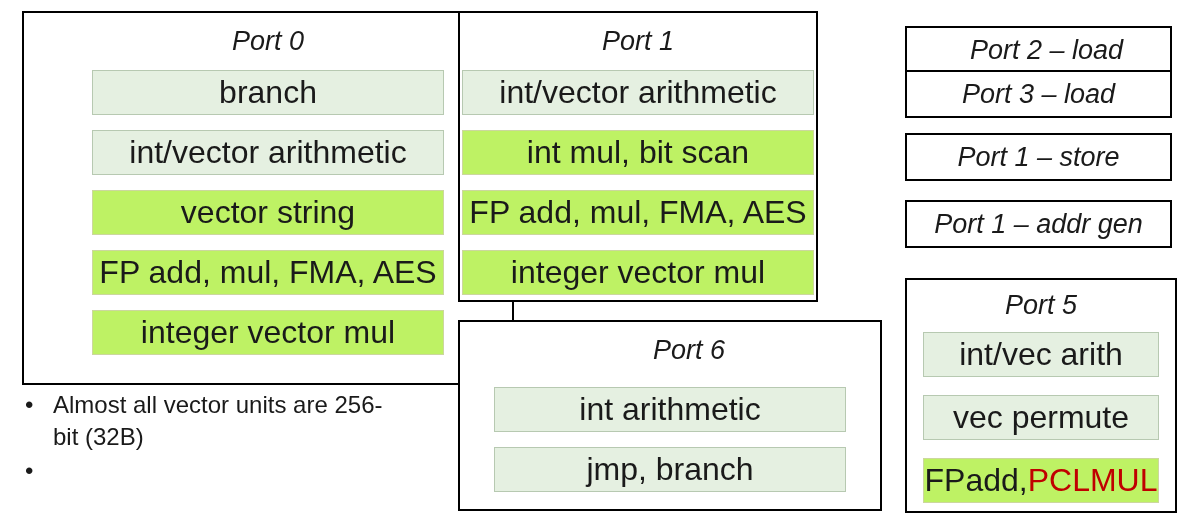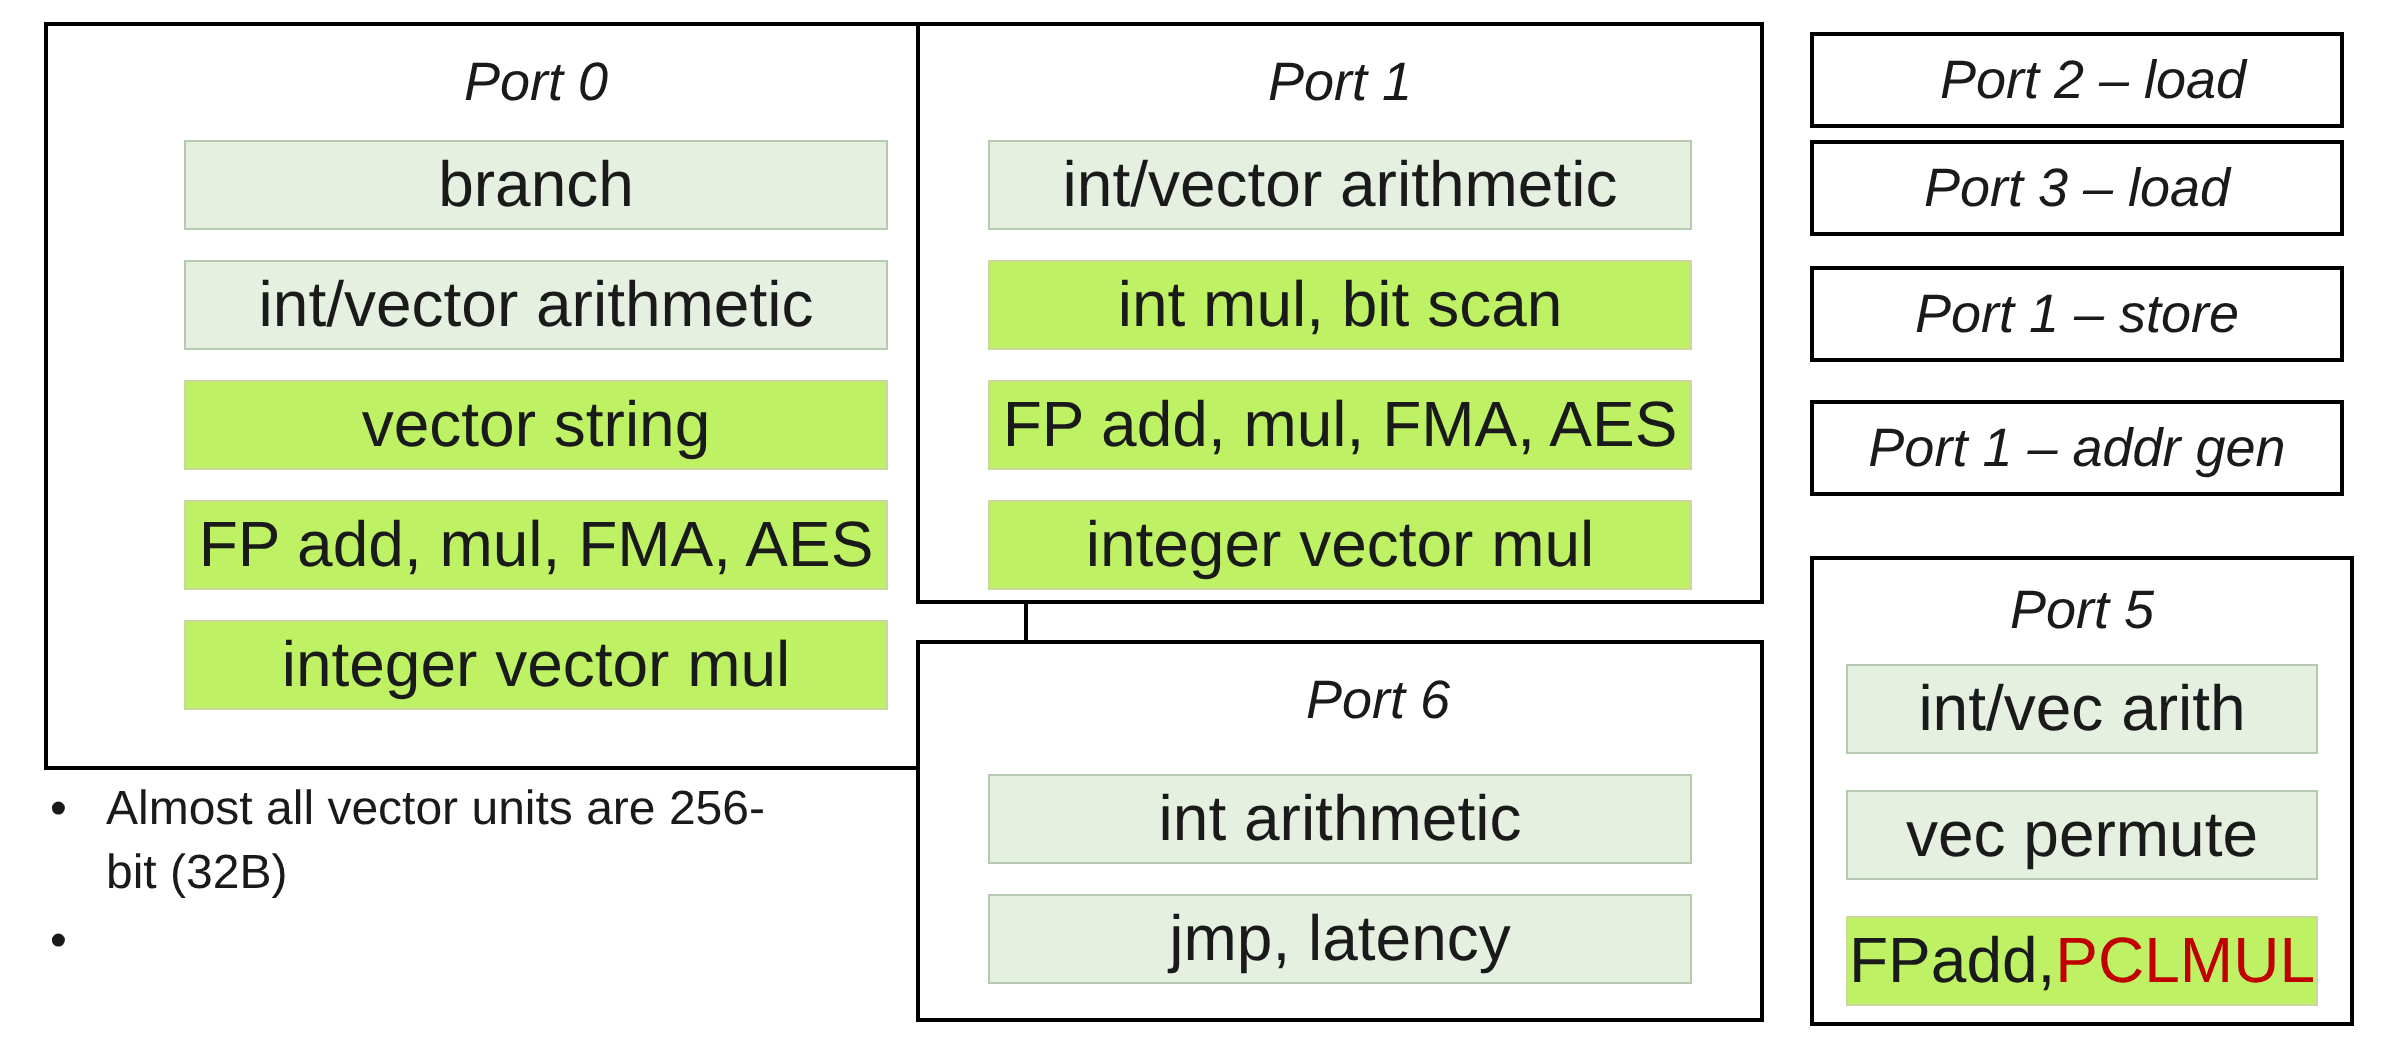--- a/index.html
+++ b/index.html
@@ -43,35 +43,35 @@
 
   <div class="port-box" style="left:22px; top:11px; width:492px; height:374px;">
     <div class="port-title">Port 0</div>
     <div class="row green wide">branch</div>
     <div class="row green wide">int/vector arithmetic</div>
     <div class="row yellow wide">vector string</div>
     <div class="row yellow wide">FP add, mul, FMA, AES</div>
     <div class="row yellow wide">integer vector mul</div>
   </div>
 
-  <div class="port-box" style="left:458px; top:11px; width:424px; height:291px;">
+  <div class="port-box" style="left:458px; top:11px; width:360px; height:291px;">
     <div class="port-title">Port 1</div>
     <div class="row green wide">int/vector arithmetic</div>
     <div class="row yellow wide">int mul, bit scan</div>
     <div class="row yellow wide">FP add, mul, FMA, AES</div>
     <div class="row yellow wide">integer vector mul</div>
   </div>
 
   <div class="port-box" style="left:458px; top:320px; width:424px; height:191px;">
     <div class="port-title tall">Port 6</div>
     <div class="row green wide">int arithmetic</div>
-    <div class="row green wide">jmp, latency</div>
+    <div class="row green wide">jmp, branch</div>
   </div>
 
-  <div class="ls-box" style="top:16px;padding-left:16px;">Port 2 – load</div>
+  <div class="ls-box" style="top:26px;padding-left:16px;">Port 2 – load</div>
   <div class="ls-box" style="top:70px;">Port 3 – load</div>
   <div class="ls-box" style="top:133px;">Port 1 – store</div>
   <div class="ls-box" style="top:200px;">Port 1 – addr gen</div>
 
   <div class="port-box" style="left:905px; top:278px; width:272px; height:235px;">
     <div class="port-title" style="margin:6px 0 8px 0;">Port 5</div>
     <div class="row green narrow">int/vec arith</div>
     <div class="row green narrow">vec permute</div>
     <div class="row yellow narrow">
       <span>FPadd, </span>

